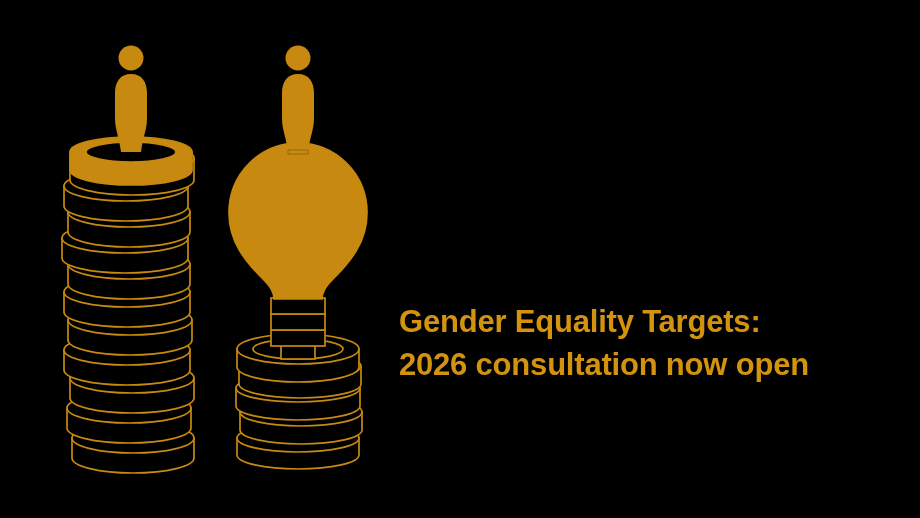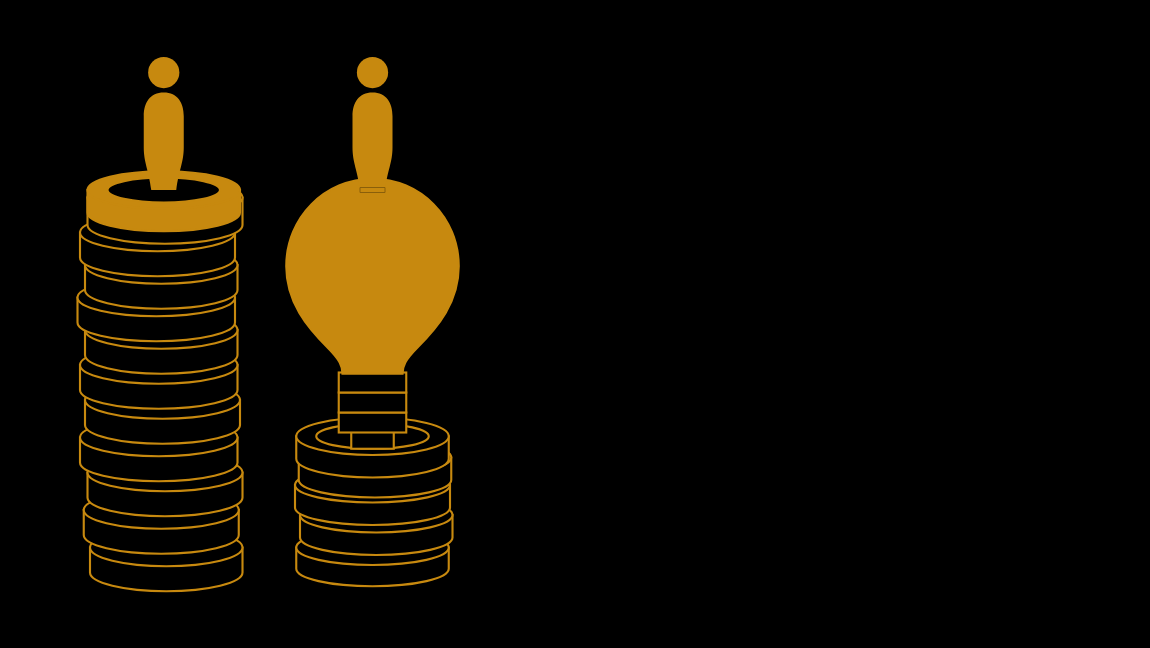--- a/index.html
+++ b/index.html
@@ -178,14 +178,18 @@
                  C 314 130 310 136 308 152
                  L 288 152
                  C 286 136 282 130 282 118
                  L 282 93
                  C 282 82 287 74 298 74 Z" fill="#C7890F"></path>
         <path d="M288 150 L308 150 L308 154 L288 154 Z" fill="#C7890F" stroke="#8a5f0a" stroke-width="0.8"></path>
       </g>
     </g>
   </svg>
 
+  <div class="headline">
+    <span class="line">Gender Equality Targets:</span>
+    <span class="line">2026 consultation now open</span>
+  </div>
 
 </div>
 
 </body></html>

